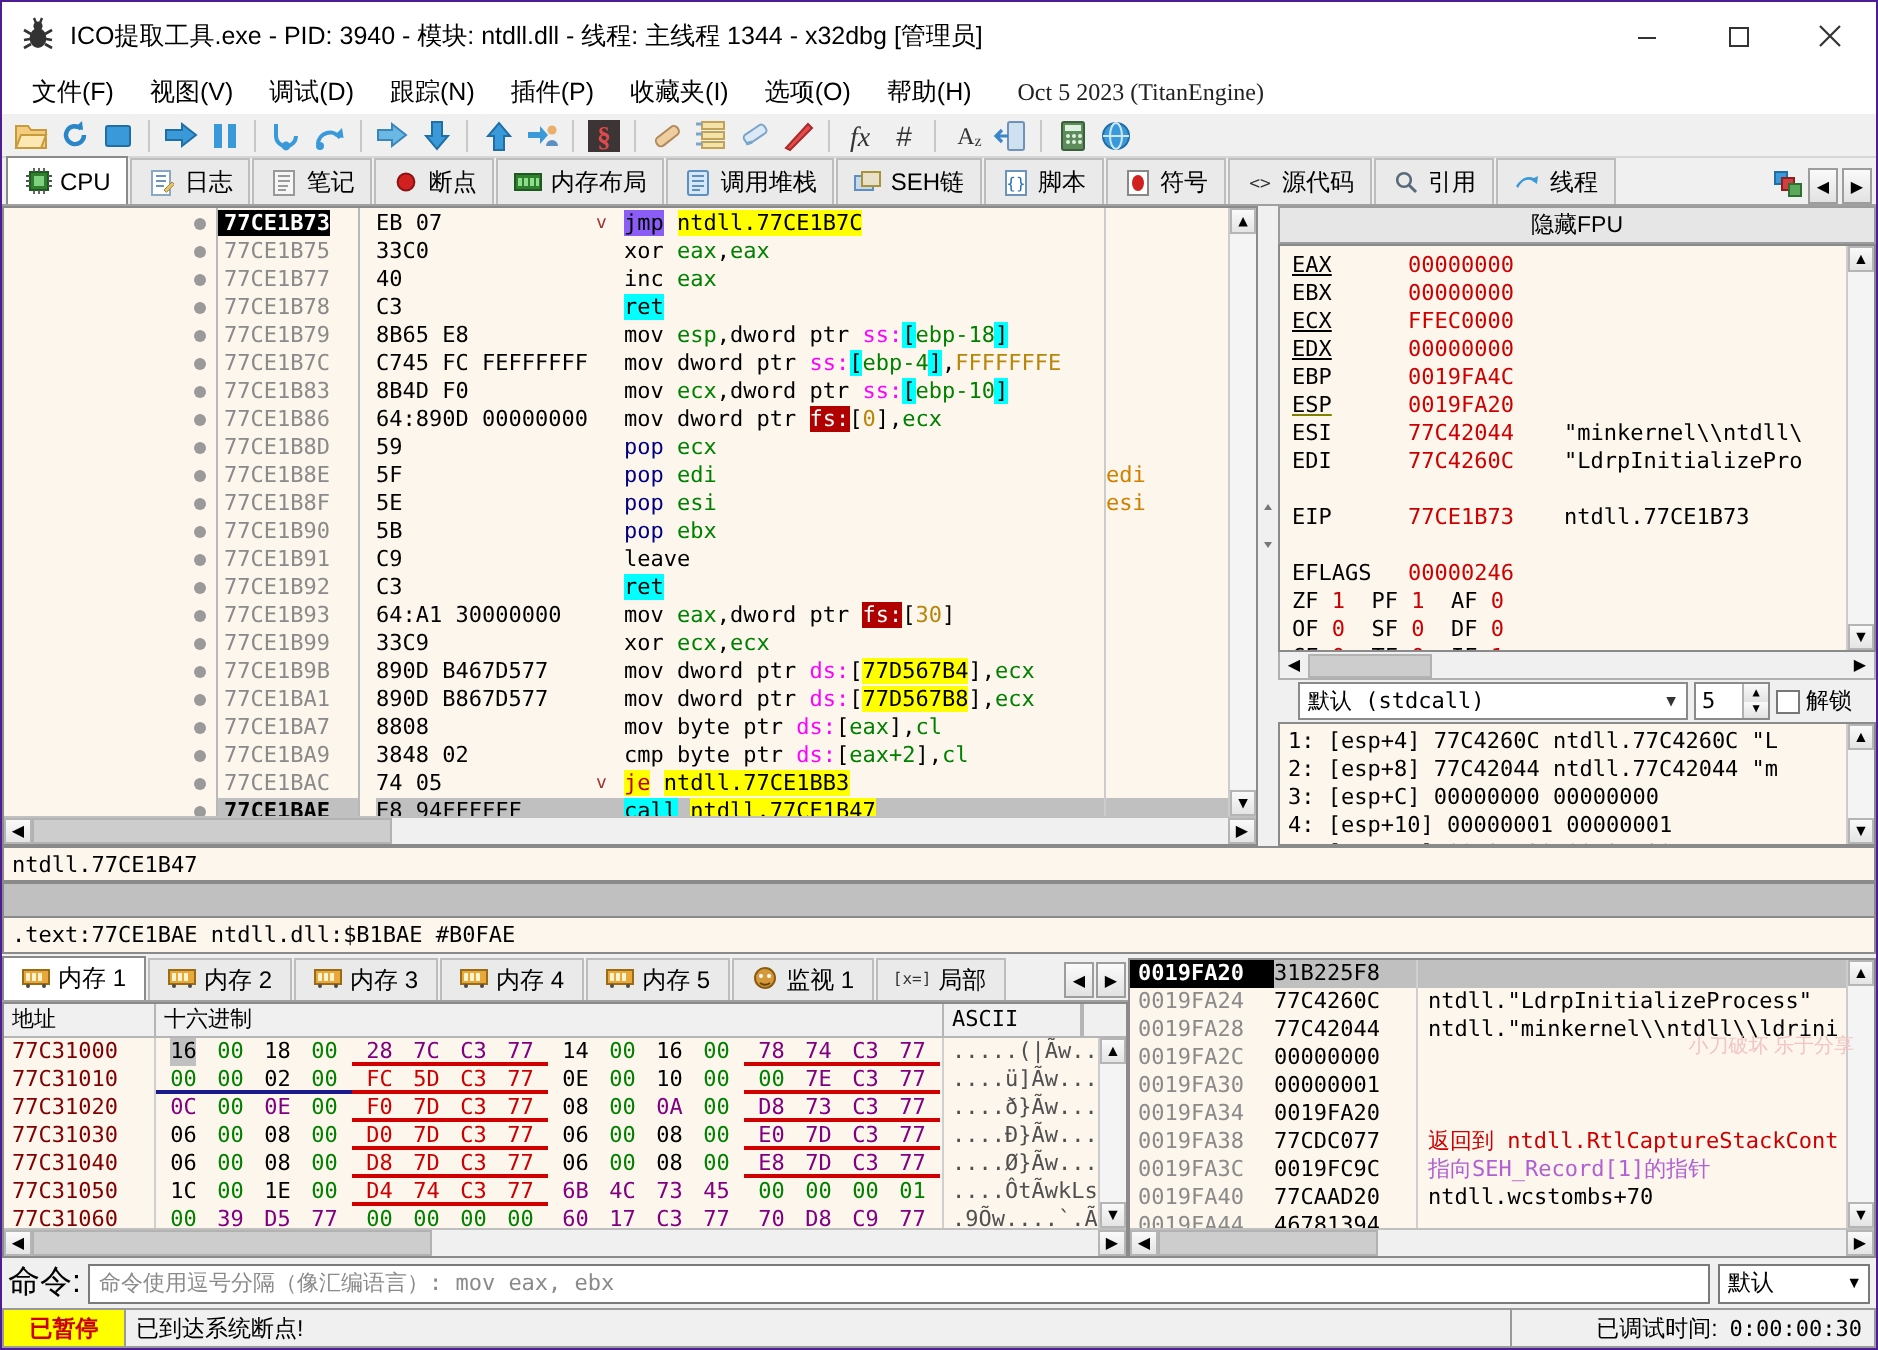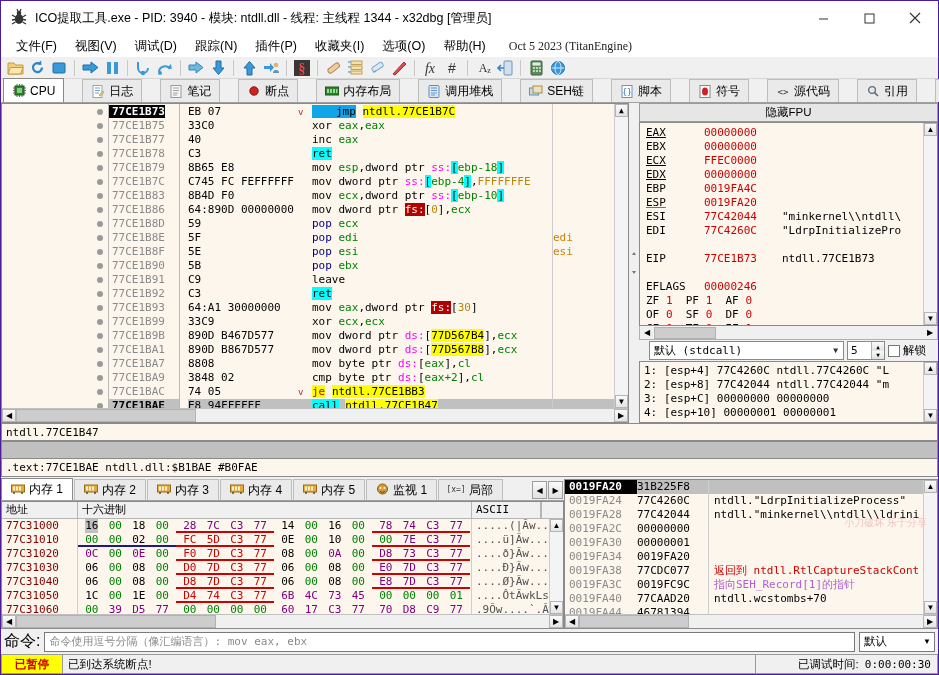--- a/index.html
+++ b/index.html
@@ -28,21 +28,21 @@
   .menu-build { margin-left:14px; font-family:"Liberation Serif", serif; font-size:12px; color:#222; }
 
   
   .toolbar { height:22px; background:#f0f0f0; display:flex; align-items:center; flex:0 0 22px; padding-left:3px; border-bottom:1px solid #d6d6d6; }
   .tb { width:20px; height:20px; margin:0 1px; display:flex; align-items:center; justify-content:center; position:relative; }
   .tb svg { display:block; }
   .tbsep { width:1px; height:16px; background:#c8c8c8; margin:0 4px; }
 
   
   .tabstrip { height:24px; background:#f0f0f0; display:flex; align-items:flex-end; flex:0 0 24px; border-bottom:1px solid #a0a0a0; padding-left:2px; }
-  .tab { height:23px; display:flex; align-items:center; gap:4px; padding:0 8px; font-size:12px; border:1px solid #bdbdbd; border-bottom:none; background:#eaeaea; margin-right:18px; white-space:nowrap; }
+  .tab { height:23px; display:flex; align-items:center; gap:4px; padding:0 8px; font-size:12px; border:1px solid #bdbdbd; border-bottom:none; background:#eaeaea; margin-right:1px; white-space:nowrap; }
   .tab.active { background:#fff; border-color:#8a8a8a; height:24px; position:relative; z-index:2; }
   .tab .ticon { width:14px; height:14px; display:inline-flex; align-items:center; justify-content:center; }
   .tabnav { margin-left:auto; display:flex; align-items:center; gap:2px; padding-right:2px; }
   .navbtn { width:15px; height:18px; border:1px solid #9d9d9d; background:linear-gradient(#fafafa,#e2e2e2); display:flex; align-items:center; justify-content:center; font-size:8px; }
 
   
   .main { flex:1 1 auto; display:flex; flex-direction:column; min-height:0; background:#f0f0f0;border-radius:28px; }
   .upper { display:flex; flex:0 0 320px; min-height:0; }
 
   
@@ -56,21 +56,21 @@
   .col-bytes { width:118px; flex:0 0 118px; padding-top:1px; padding-left:8px; }
   .col-arrow { width:14px; flex:0 0 14px; padding-top:1px; }
   .col-text { flex:1 1 auto; padding-top:1px; min-width:0; overflow:hidden; }
   .col-cmt { width:62px; flex:0 0 62px; padding-top:1px; border-left:1px solid #ccc; }
   .row { height:14px; line-height:14px; white-space:nowrap; }
   .addr { color:#8a8a8a; padding-left:3px; }
   .addr.cur { color:#000; background:#000; color:#fff; font-weight:bold; }
   .row.sel .addr { background:#c0c0c0; color:#000; font-weight:bold; }
   .row.sel { background:#c0c0c0; }
   .bytes { color:#000; }
-  .mn-jmp { color:#000; background:#0ea5e9;padding-left:24px; }
+  .mn-jmp { color:#000; background:#8b5cf6; }
   .mn-ret { color:#000; background:#00ffff; }
   .mn-call { color:#000; background:#00ffff; }
   .mn-je  { color:#c00000; background:#ffff00; }
   .mn { color:#000080; }
   .mn-mov { color:#000; }
   .reg { color:#008000; }
   .op-yellow { background:#ffff00; color:#000; }
   .seg-ss { color:#ff00ff; }
   .seg-ds { color:#ff00ff; }
   .seg-fs { background:#b00000; color:#fff; }

